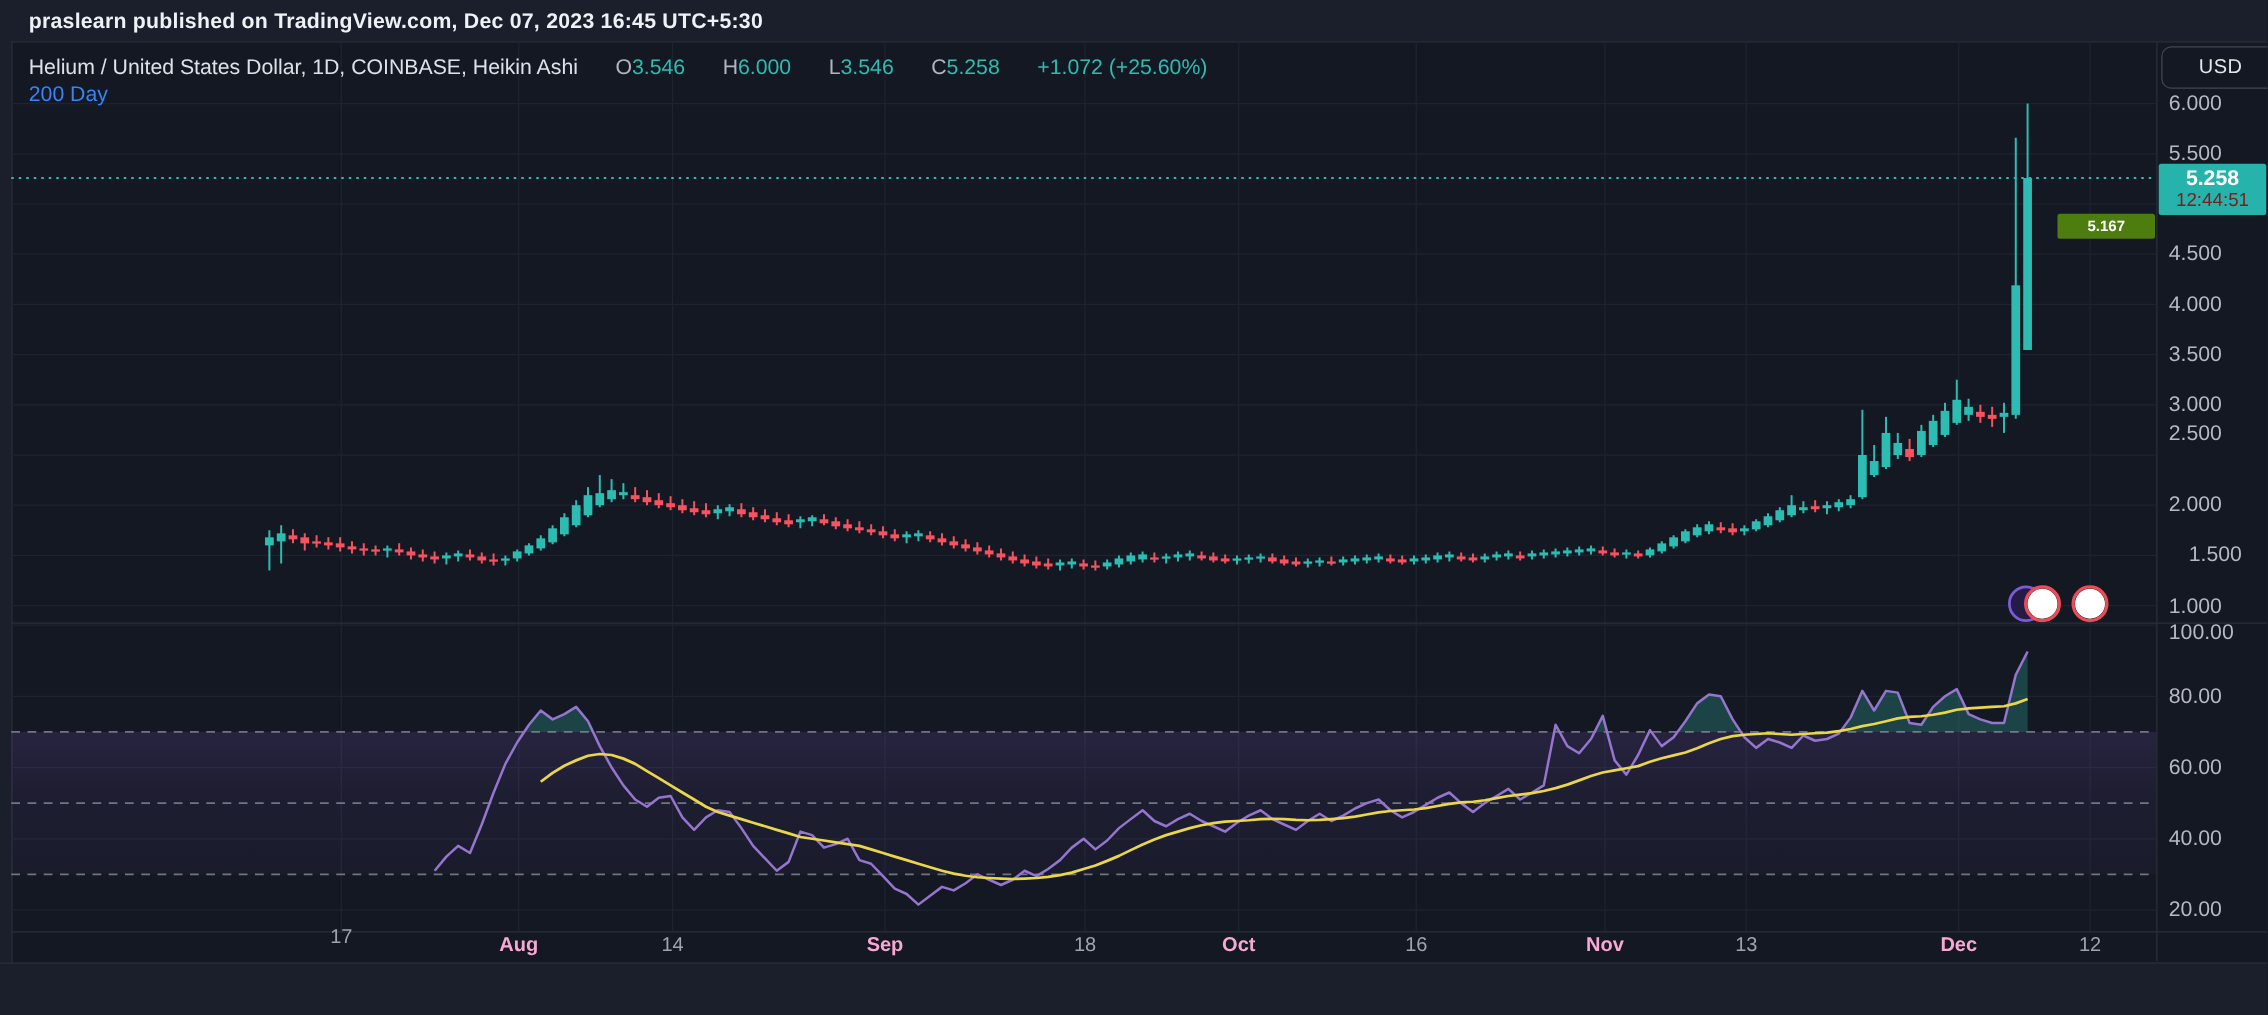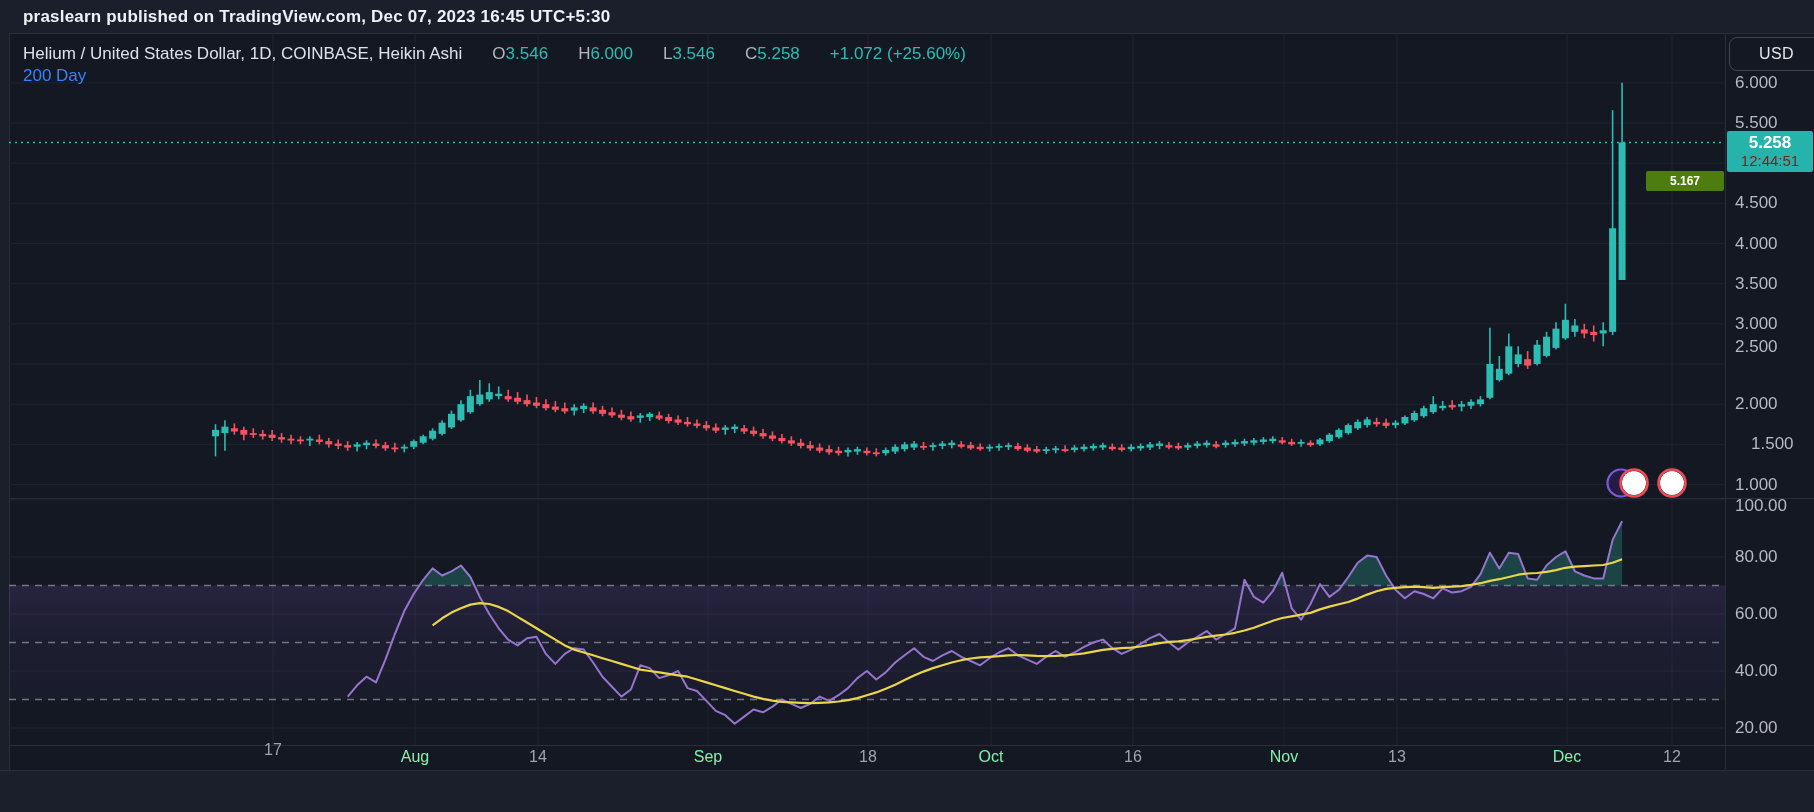--- a/index.html
+++ b/index.html
@@ -11,21 +11,21 @@
   #published { left:23px; top:7px; color:#eef1f5; font-size:17px; font-weight:600; letter-spacing:.2px; }
   #chart-bg { left:9px; top:33px; width:1805px; height:737px; background:#141823; border-left:1px solid #2a2e39; border-top:1px solid #2a2e39; }
   #chart-svg { left:0; top:0; width:1814px; height:812px; }
   .legend { left:23px; top:44px; font-size:17px; color:#dde1e8; display:flex; gap:30px; white-space:nowrap; }
   .legend .ohlc-letter { color:#b2b5be; }
   .legend .ohlc-val { }
   #legend2 { left:23px; top:66px; font-size:17px; color:#3b82f6; }
   #rsi-legend { left:23px; top:510px; font-size:17px; color:#c9ccd4; display:flex; gap:15px; align-items:center; white-space:nowrap; }
   .axis-label { color:#b6b9c2; font-size:17px; left:1735px; height:20px; line-height:20px; }
   .time-label { top:748px; font-size:16px; color:#9ea3ae; transform:translateX(-50%); }
-  .time-label.major { color:#86efac; font-weight:400; }
+  .time-label.major { color:#f9a8d4; font-weight:700; }
   #usd-btn { left:1729px; top:37px; width:95px; height:34px; border:1.5px solid #40454f; border-radius:8px;
              color:#e2e5ea; font-size:16px; display:flex; align-items:center; justify-content:center; letter-spacing:.4px; }
   #price-badge { left:1727px; top:131px; width:86px; background:#26b3ab; border-radius:2px; text-align:center; padding:2px 0 3px; }
   #price-badge .p { color:#ffffff; font-size:17px; font-weight:700; line-height:19px; }
   #price-badge .t { color:#7f1d1d; font-size:15px; line-height:17px; }
   #low-badge { left:1646px; top:171px; width:78px; height:20px; background:#4d7c0f; border-radius:2px;
                color:#fff; font-size:12px; font-weight:700; text-align:center; line-height:20px; }
   #footer { left:0; top:770px; width:1814px; height:42px; background:#1a1f2b; border-top:1px solid #2a2e39; }
   .nullsym { color:#8a8e99; font-size:17px; }
 </style>

